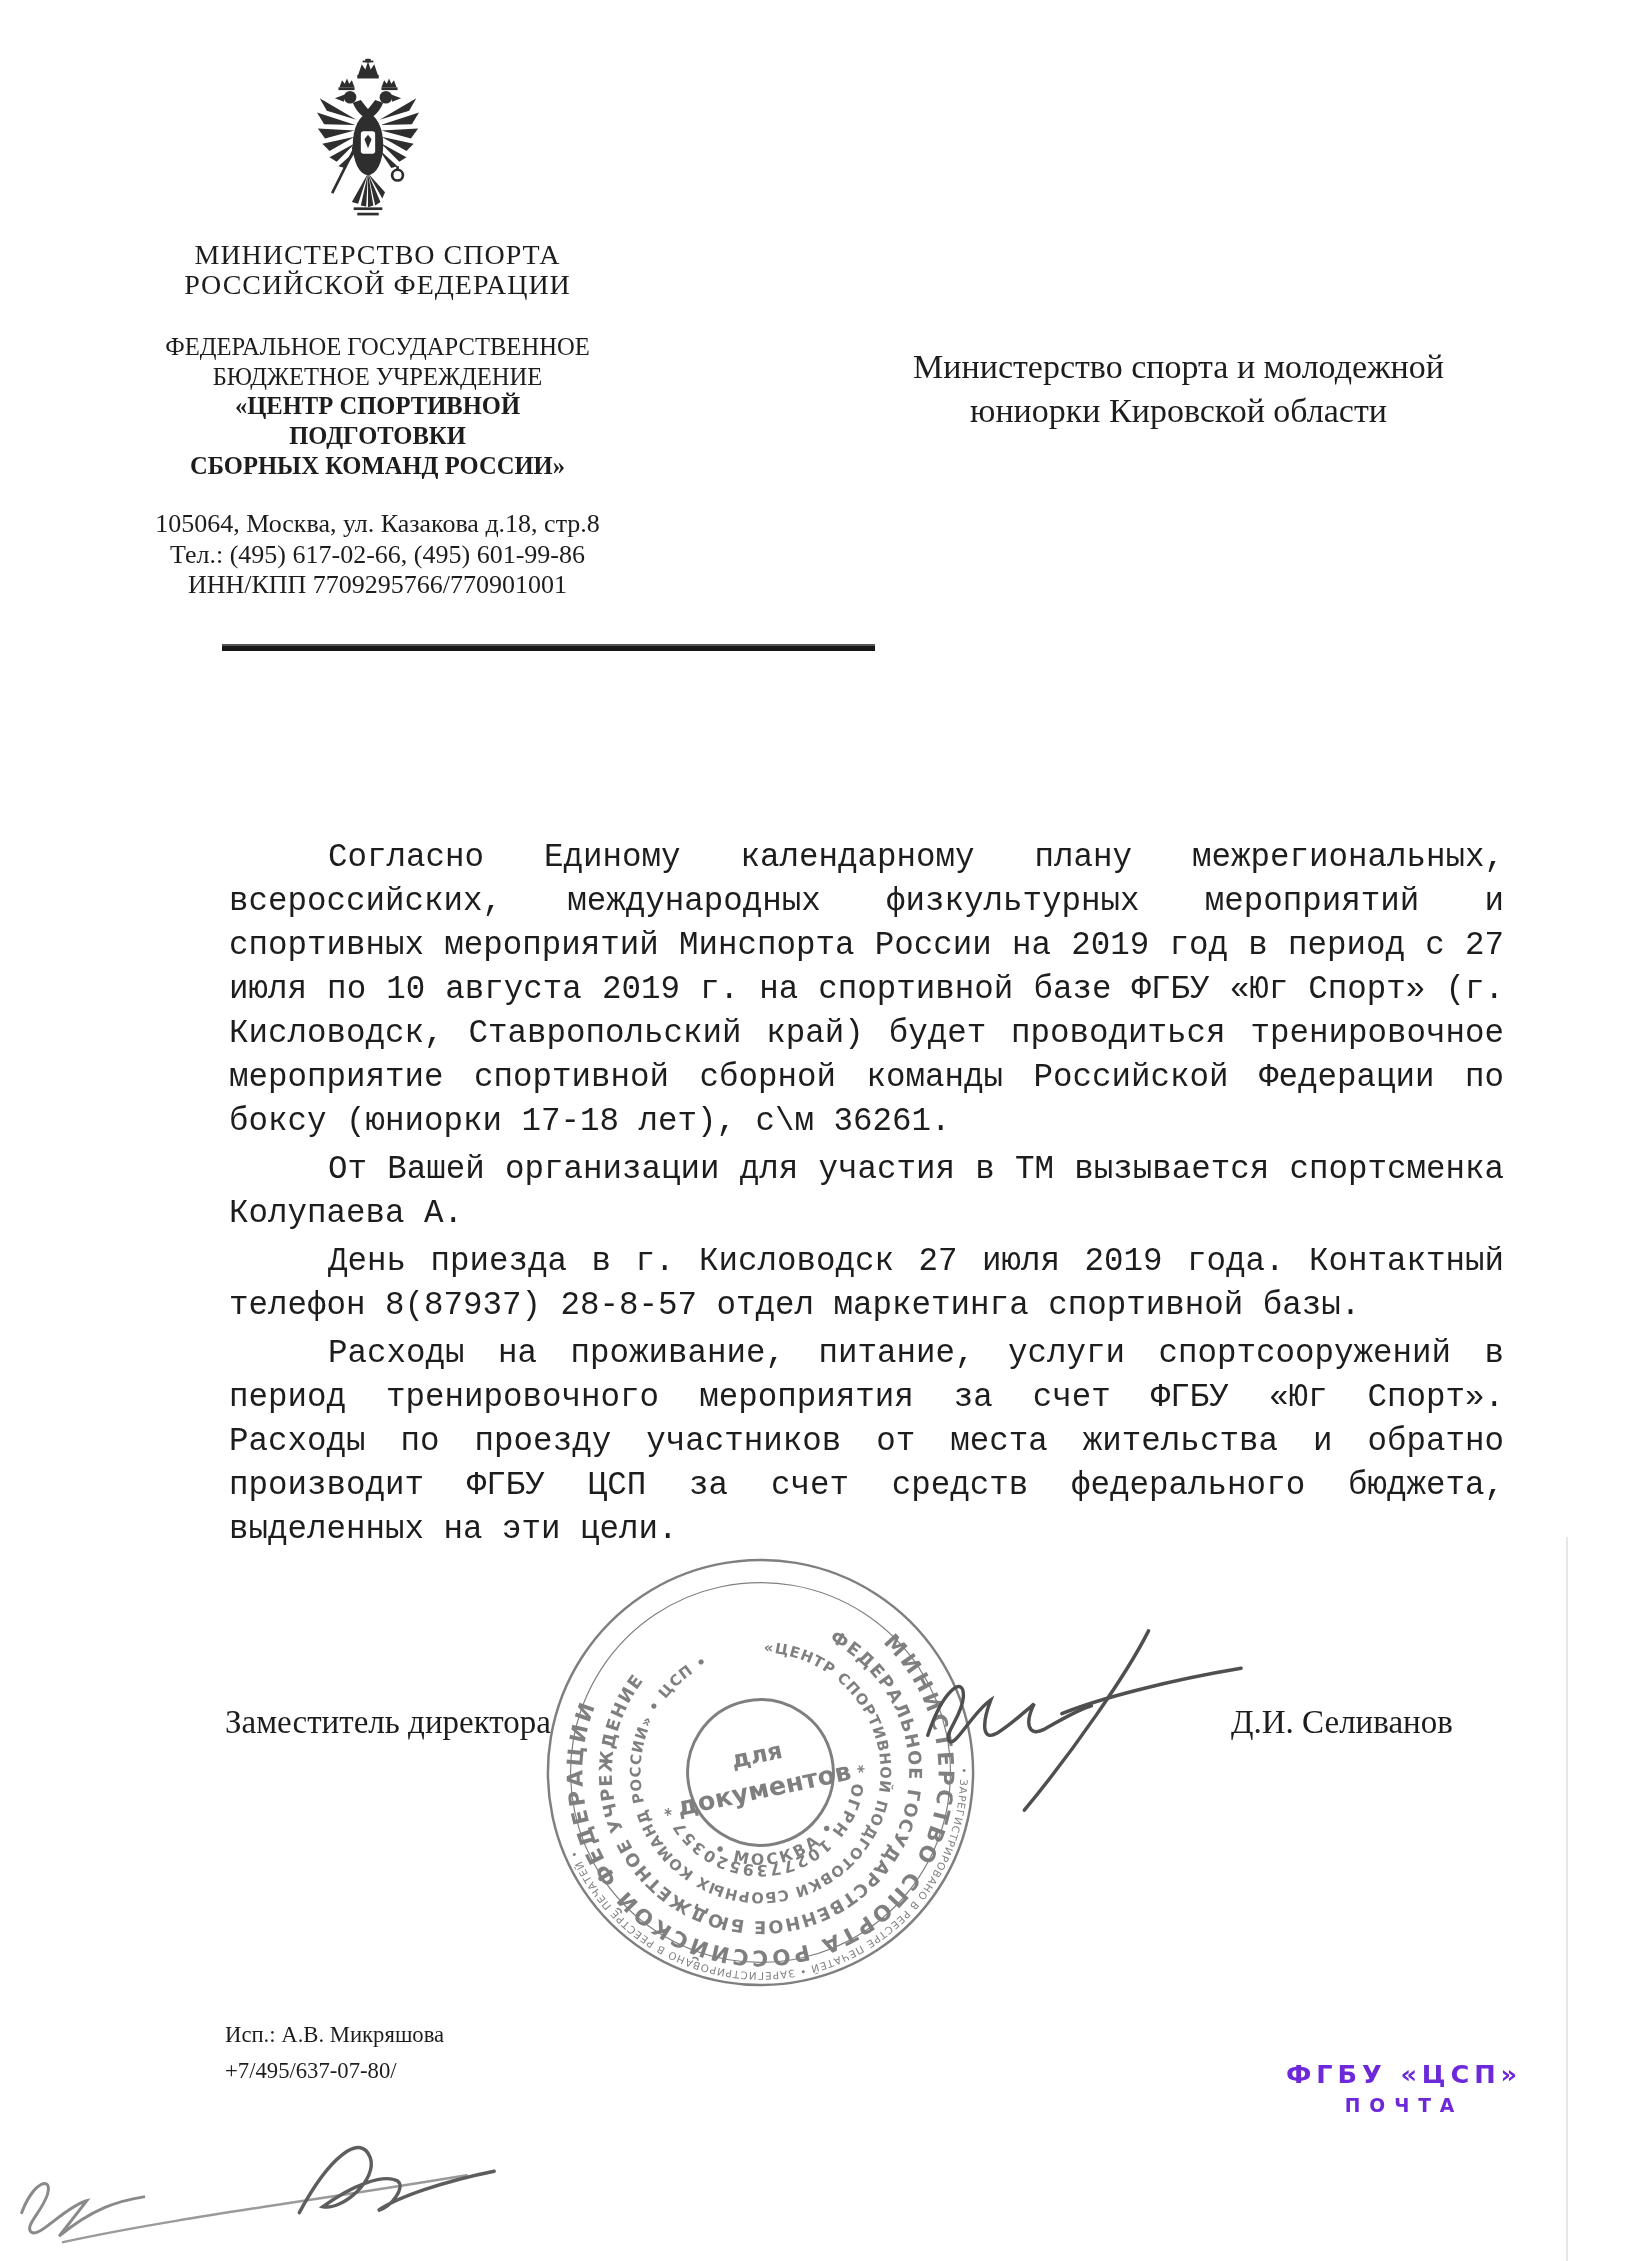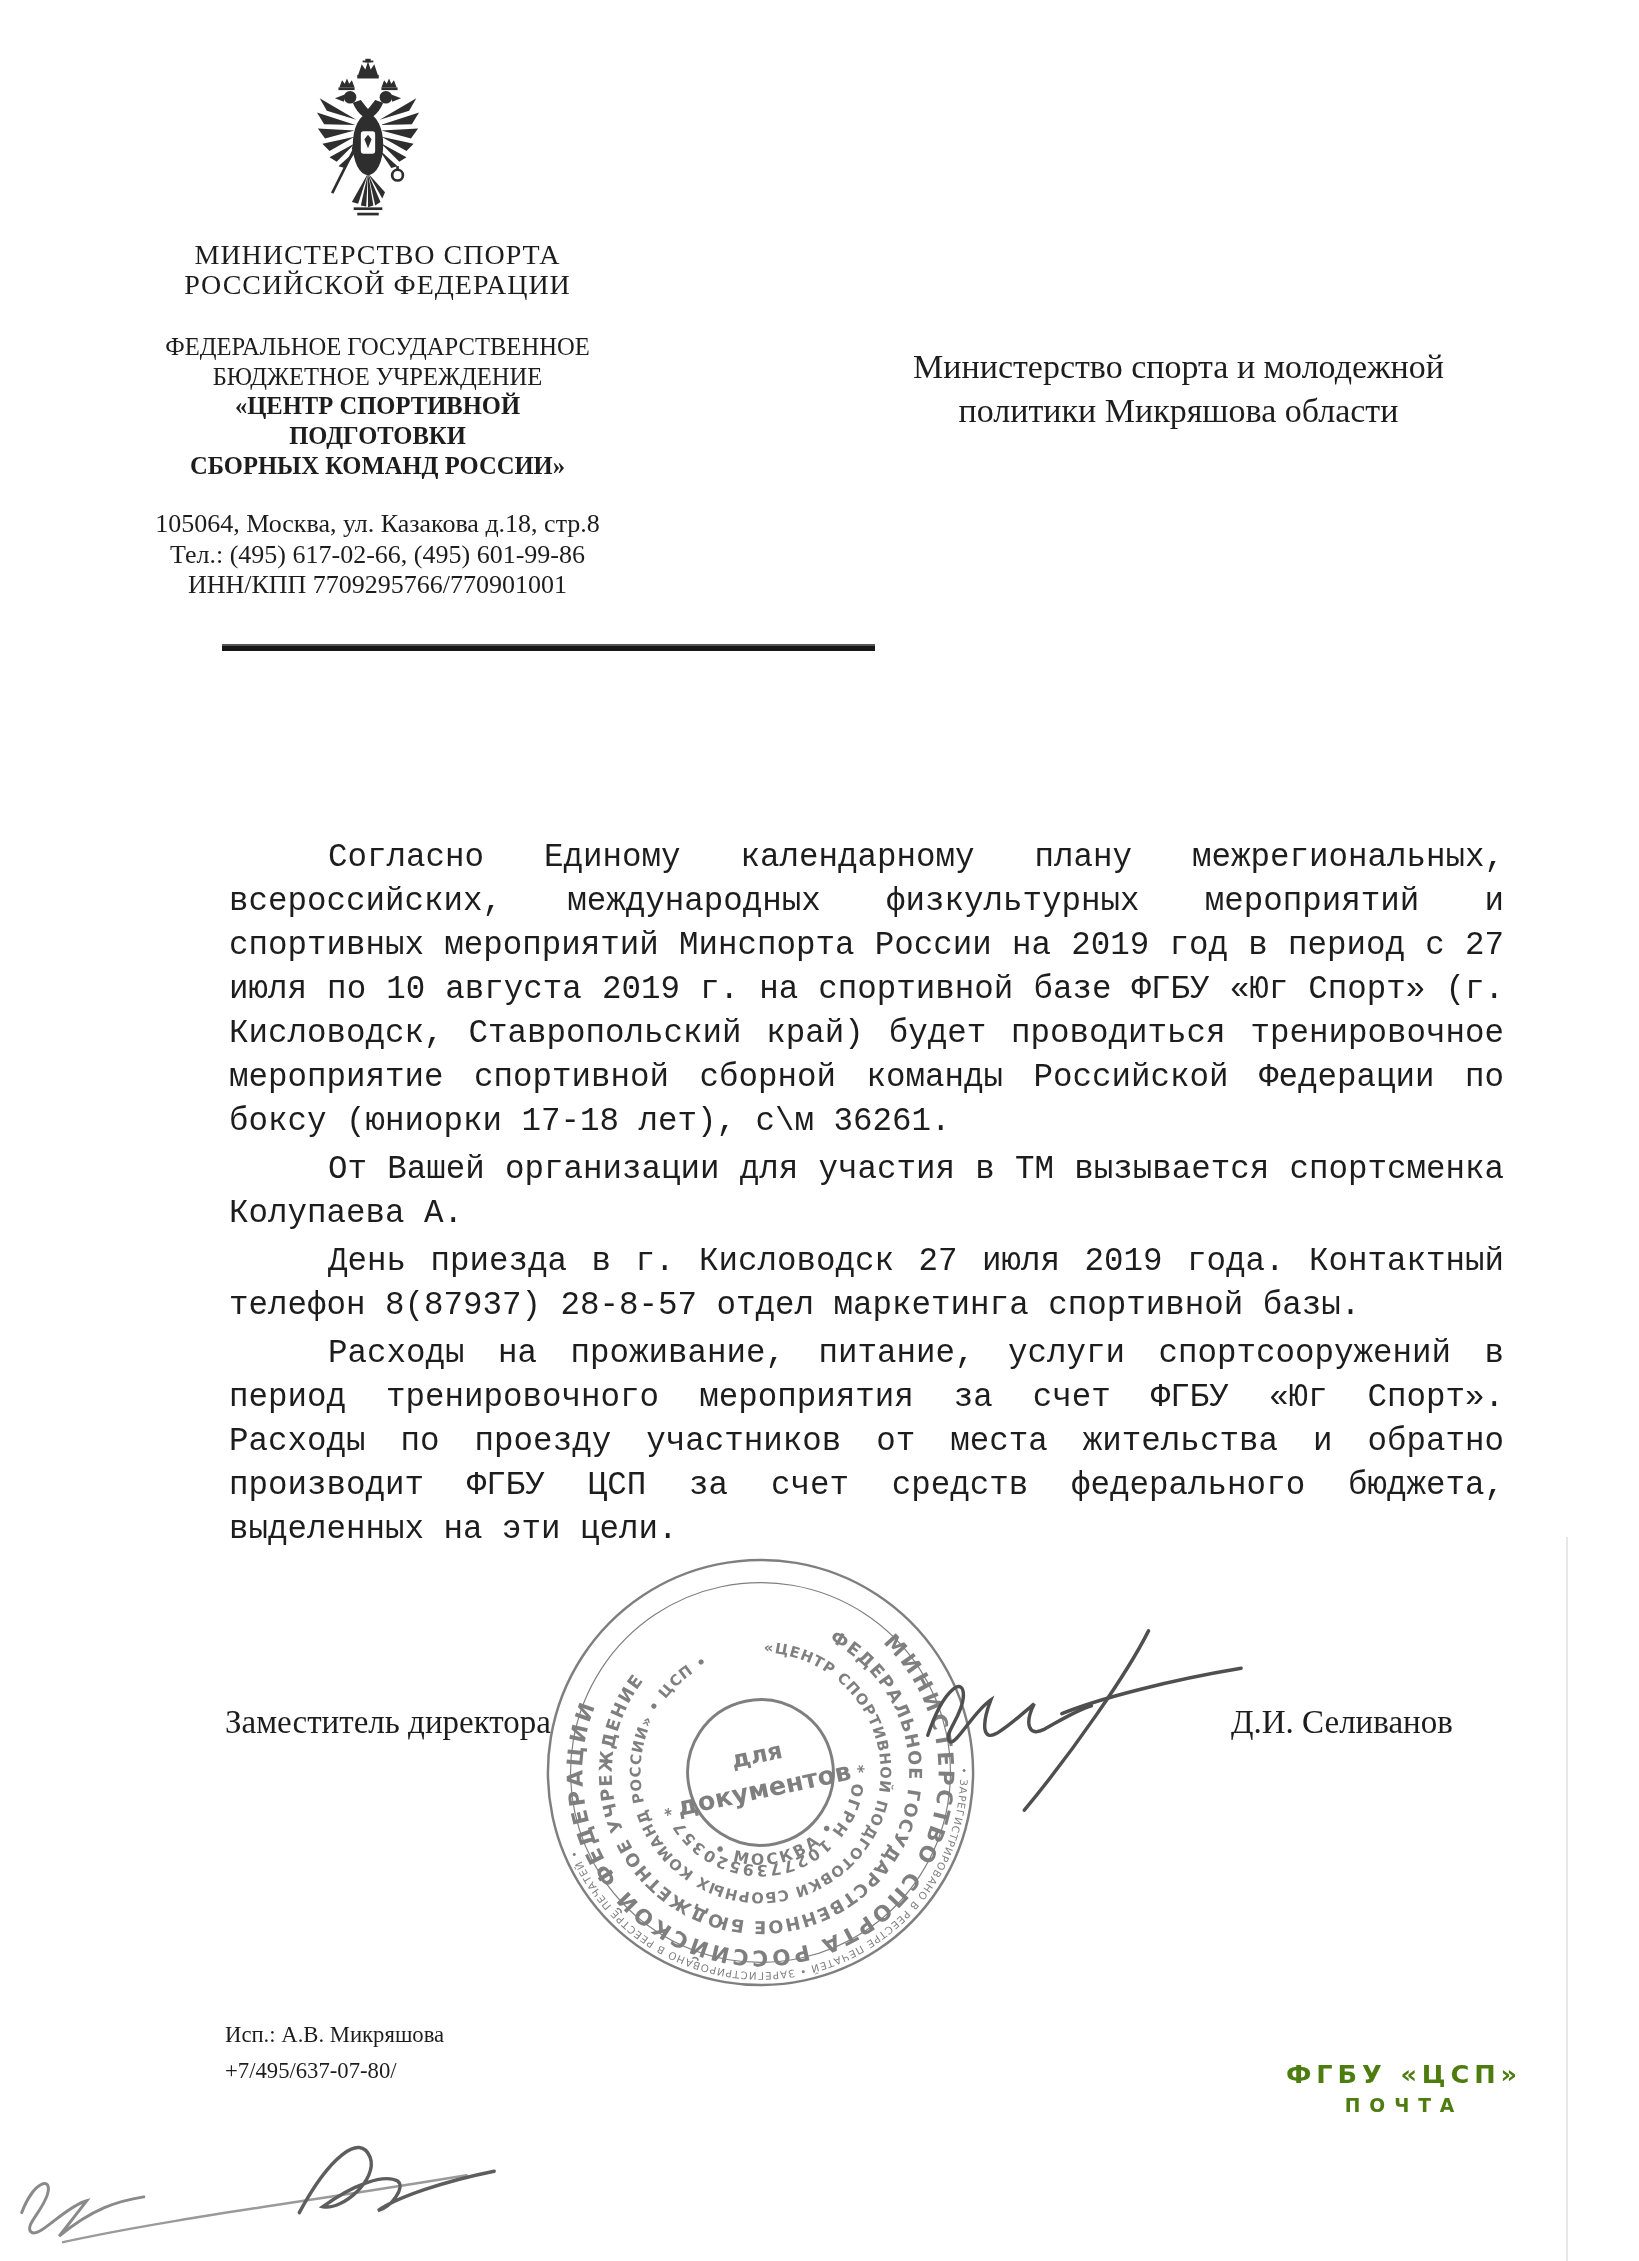--- a/index.html
+++ b/index.html
@@ -119,21 +119,21 @@
       <div>105064, Москва, ул. Казакова д.18, стр.8</div>
       <div>Тел.: (495) 617-02-66, (495) 601-99-86</div>
       <div>ИНН/КПП 7709295766/770901001</div>
     </div>
   </div>
 
   <div class="divider"></div>
 
   <div class="addressee">
     <div>Министерство спорта и молодежной</div>
-    <div>политики Микряшова области</div>
+    <div>юниорки Кировской области</div>
   </div>
 
 
   <div class="body">
     <p>Согласно Единому календарному плану межрегиональных, всероссийских, международных физкультурных мероприятий и спортивных мероприятий Минспорта России на 2019 год в период с 27 июля по 10 августа 2019 г. на спортивной базе ФГБУ «Юг Спорт» (г. Кисловодск, Ставропольский край) будет проводиться тренировочное мероприятие спортивной сборной команды Российской Федерации по боксу (юниорки 17-18 лет), с\м 36261.</p>
     <p>От Вашей организации для участия в ТМ вызывается спортсменка Колупаева А.</p>
     <p>День приезда в г. Кисловодск 27 июля 2019 года. Контактный телефон 8(87937) 28-8-57 отдел маркетинга спортивной базы.</p>
     <p>Расходы на проживание, питание, услуги спортсооружений в период тренировочного мероприятия за счет ФГБУ «Юг Спорт».  Расходы по проезду участников от места жительства и обратно производит ФГБУ ЦСП за счет средств федерального бюджета, выделенных на эти цели.</p>
   </div>
 
@@ -182,21 +182,21 @@
       <path d="M238 14 C216 58 160 138 112 196"></path>
       <path d="M150 98 C190 82 260 64 332 52"></path>
     </g>
   </svg>
 
   <div class="executor">
     <div>Исп.: А.В. Микряшова</div>
     <div>+7/495/637-07-80/</div>
   </div>
 
-  <div class="mail-stamp" style="color:#4d7c0f;">
+  <div class="mail-stamp" style="color:#6d28d9;">
     <div class="l1">ФГБУ  «ЦСП»</div>
     <div class="l2">ПОЧТА</div>
   </div>
 
   <svg class="bottom-scribble" viewBox="0 0 510 146">
     <g fill="none" stroke-linecap="round">
       <path d="M18 98 C30 66 50 60 44 80 C38 98 20 112 28 118 C36 124 62 92 84 86 L56 122 C90 94 116 86 142 82" stroke="#8a8a8a" stroke-width="3"></path>
       <path d="M60 128 C170 104 300 88 470 60" stroke="#9a9a9a" stroke-width="2.5"></path>
       <path d="M300 98 C330 42 362 16 372 42 C380 64 344 96 324 92 C354 70 386 58 400 66 C408 72 394 92 380 96 C400 82 448 66 498 56" stroke="#5d5d5d" stroke-width="3.5"></path>
     </g>

